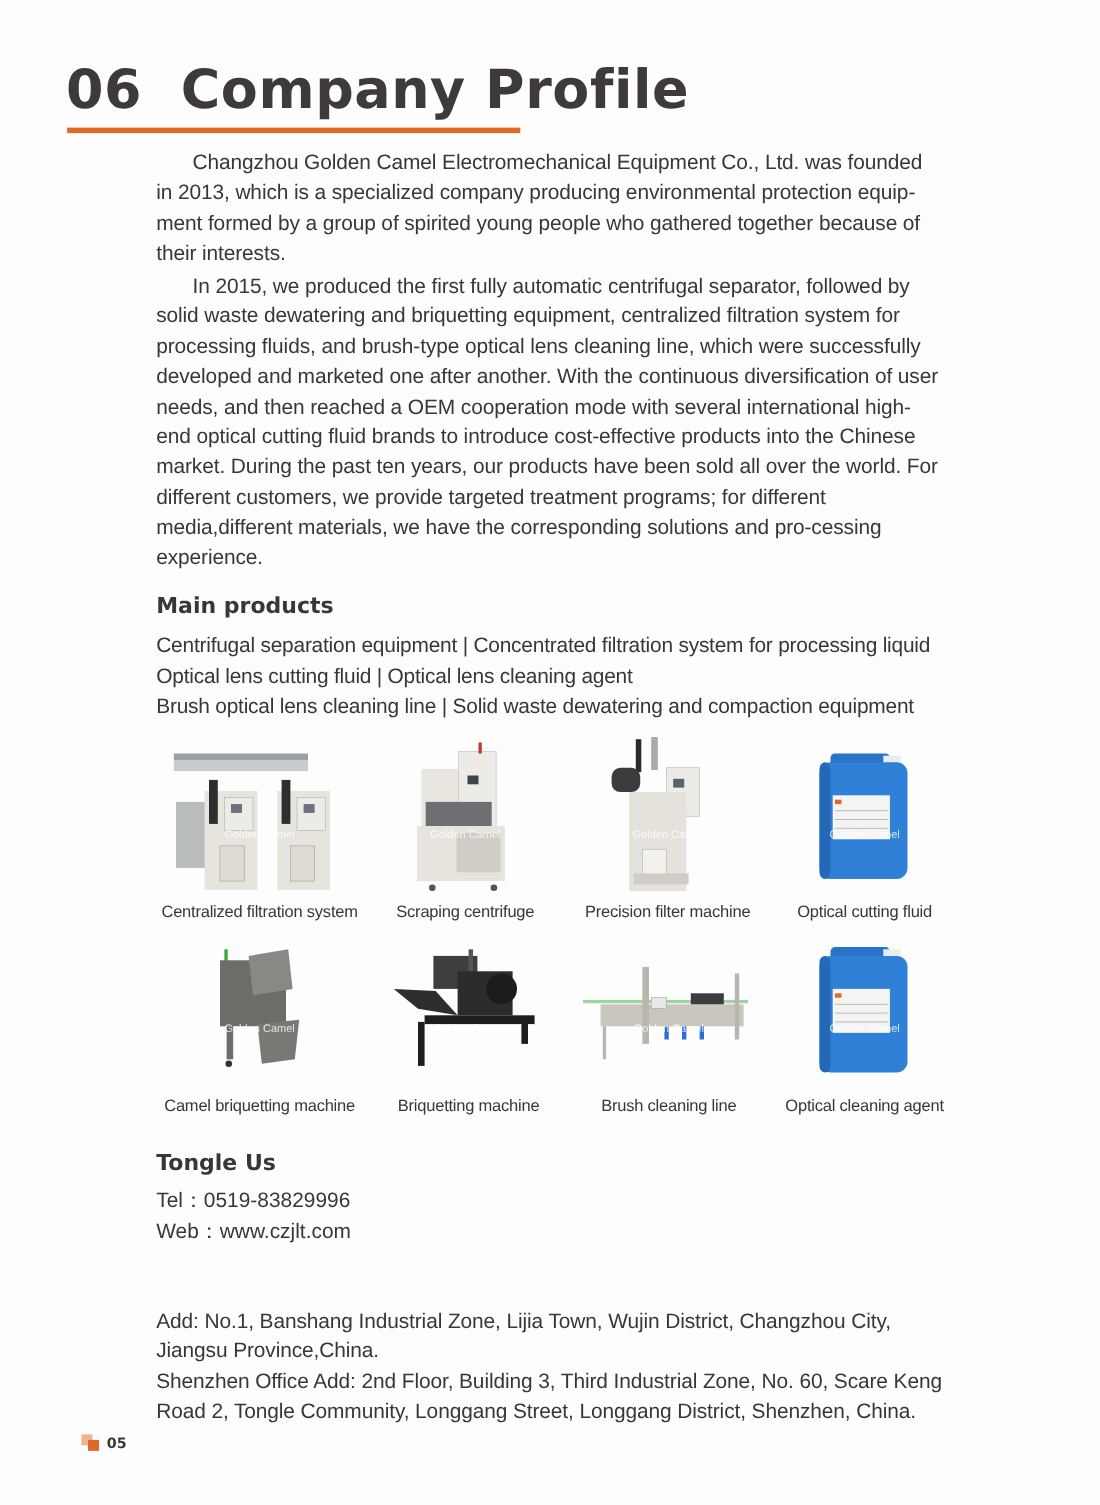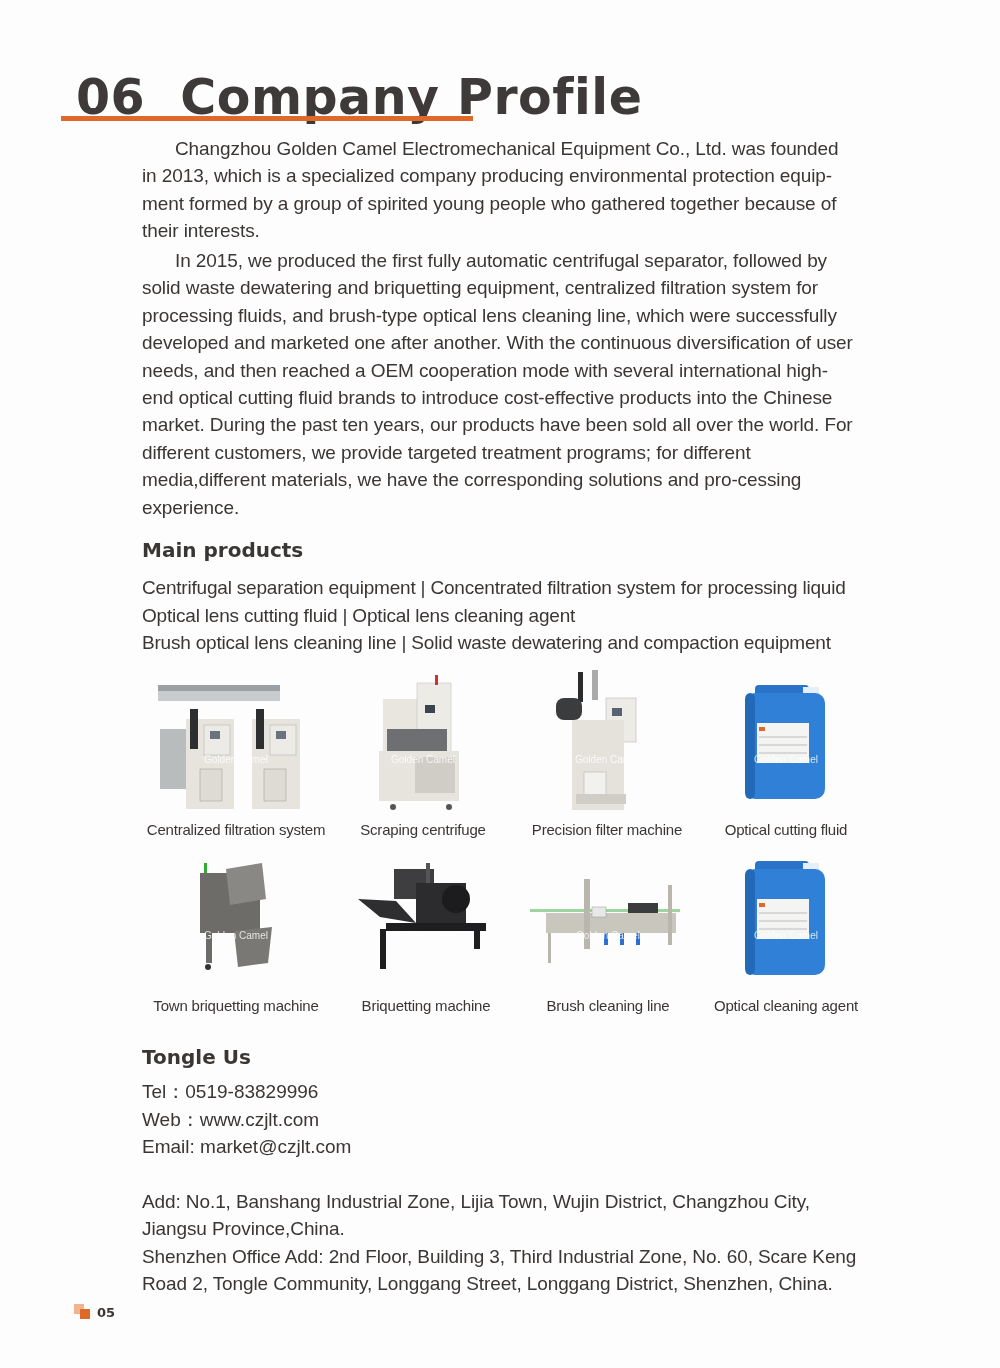--- a/index.html
+++ b/index.html
@@ -1,19 +1,19 @@
 <!DOCTYPE html>
 <html><head>
 <meta charset="utf-8">
 <style>
   html, body { margin:0; padding:0; background:#fdfdfd; }
   body { width:1000px; height:1368px; position:relative; overflow:hidden;
          font-family:"Liberation Sans", sans-serif; color:#3a3634; }
   .title { position:absolute; left:60px; top:50px; font-family:"DejaVu Sans", sans-serif;
-           font-weight:bold; font-size:49px; color:#3e3a39; letter-spacing:0.5px; white-space:pre; margin:16px; line-height:64px; }
+           font-weight:bold; font-size:49px; color:#3e3a39; letter-spacing:0.5px; white-space:pre; margin:0; line-height:64px; }
   .title-rule { position:absolute; left:61px; top:116px; width:412px; height:5px; background:#e0692a; }
   .para { position:absolute; left:142px; width:716px; font-size:19px; line-height:27.4px; color:#3a3634; margin:0;
           font-family:"Liberation Sans Narrow","Liberation Sans", sans-serif; letter-spacing:-0.1px; }
   .para .indent { display:inline-block; width:33px; }
   .p1 { top:135px; }
   .p2 { top:247px; }
   h2 { position:absolute; left:142px; margin:0; font-family:"DejaVu Sans", sans-serif; font-weight:bold; font-size:20px; color:#3a3634; }
   .h-products { top:538px; }
   .h-contact { top:1045px; }
   .products-list { position:absolute; left:142px; top:574px; font-size:19px; line-height:27.5px; margin:0; padding:0; list-style:none; letter-spacing:-0.2px; }
@@ -132,21 +132,21 @@
       <svg width="100" height="120" viewBox="0 0 100 120">
         <rect x="18" y="4" width="3" height="12" fill="#3a3"></rect>
         <rect x="14" y="14" width="60" height="60" fill="#6e6c68"></rect>
         <polygon points="40,10 76,4 80,40 44,46" fill="#8a8884"></polygon>
         <rect x="20" y="74" width="6" height="30" fill="#6e6c68"></rect>
         <polygon points="48,72 86,68 82,104 52,108" fill="#7a7874"></polygon>
         <circle cx="22" cy="108" r="3" fill="#333"></circle>
       </svg>
       <div class="watermark">Golden Camel</div>
     </div>
-    <div class="cap">Town briquetting machine</div>
+    <div class="cap">Camel briquetting machine</div>
   </div>
 
   <div class="card" style="left:195px;top:176px;">
     <div class="img">
       <svg width="140" height="120" viewBox="0 0 140 120">
         <rect x="38" y="10" width="40" height="30" fill="#3e3e40"></rect>
         <rect x="70" y="4" width="4" height="20" fill="#555"></rect>
         <rect x="60" y="24" width="50" height="40" fill="#2c2c2e"></rect>
         <circle cx="100" cy="40" r="14" fill="#1c1c1e"></circle>
         <polygon points="2,40 40,42 60,64 24,58" fill="#2e2e30"></polygon>
@@ -194,21 +194,20 @@
       <div class="watermark">Golden Camel</div>
     </div>
     <div class="cap">Optical cleaning agent</div>
   </div>
 </div>
 
 <h2 class="h-contact">Tongle Us</h2>
 <div class="contact">
   <div><span>Tel：</span><span>0519-83829996</span></div>
   <div><span>Web：</span><span>www.czjlt.com</span></div>
-  <div><span>Email: </span><span>market@czjlt.com</span></div>
 </div>
 <p class="addr addr1">Add: No.1, Banshang Industrial Zone, Lijia Town, Wujin  District, Changzhou City, Jiangsu Province,China.</p>
 <p class="addr addr2">Shenzhen Office Add: 2nd Floor, Building 3, Third Industrial Zone, No. 60, Scare Keng Road 2, Tongle Community, Longgang Street, Longgang District, Shenzhen, China.</p>
 
 <div class="footer">
   <div class="sq">
       <div class="a"></div>
       <div class="b"></div>
     </div>
   <span class="pagenum">05</span>

